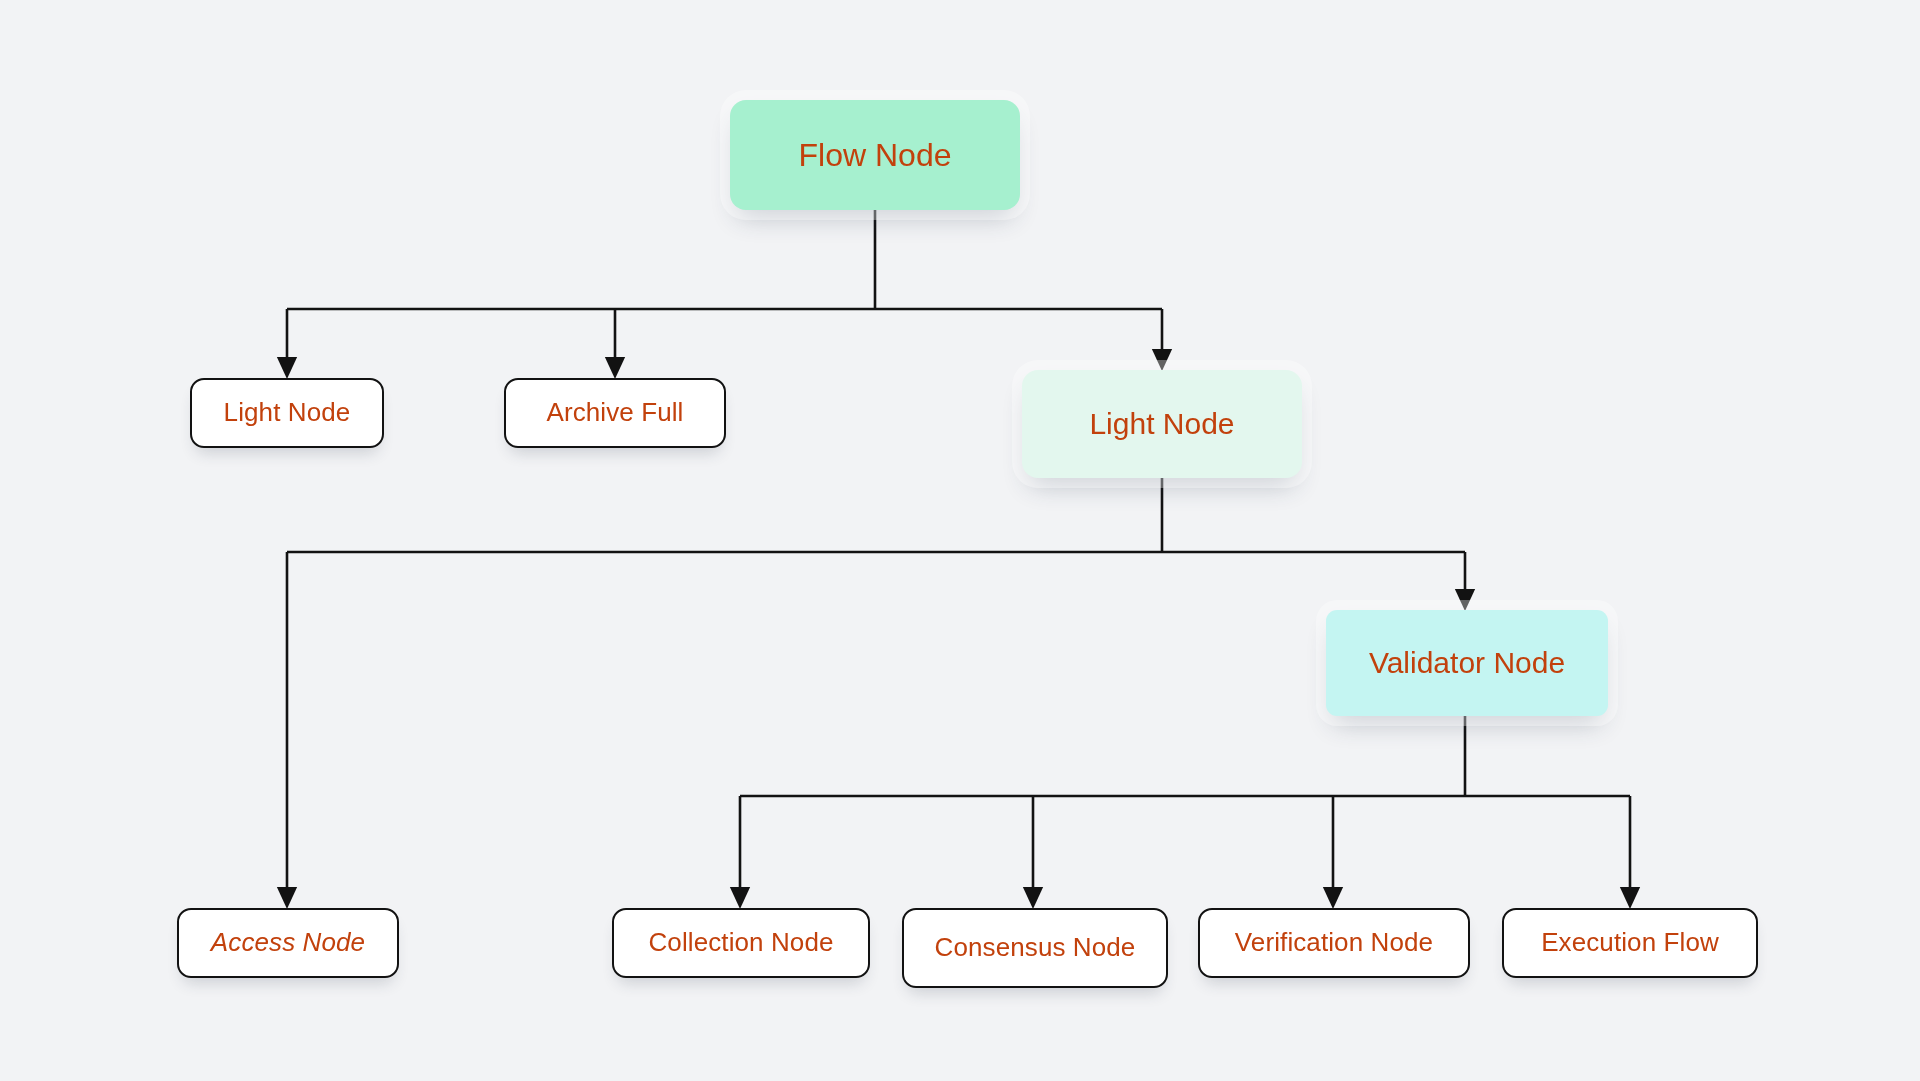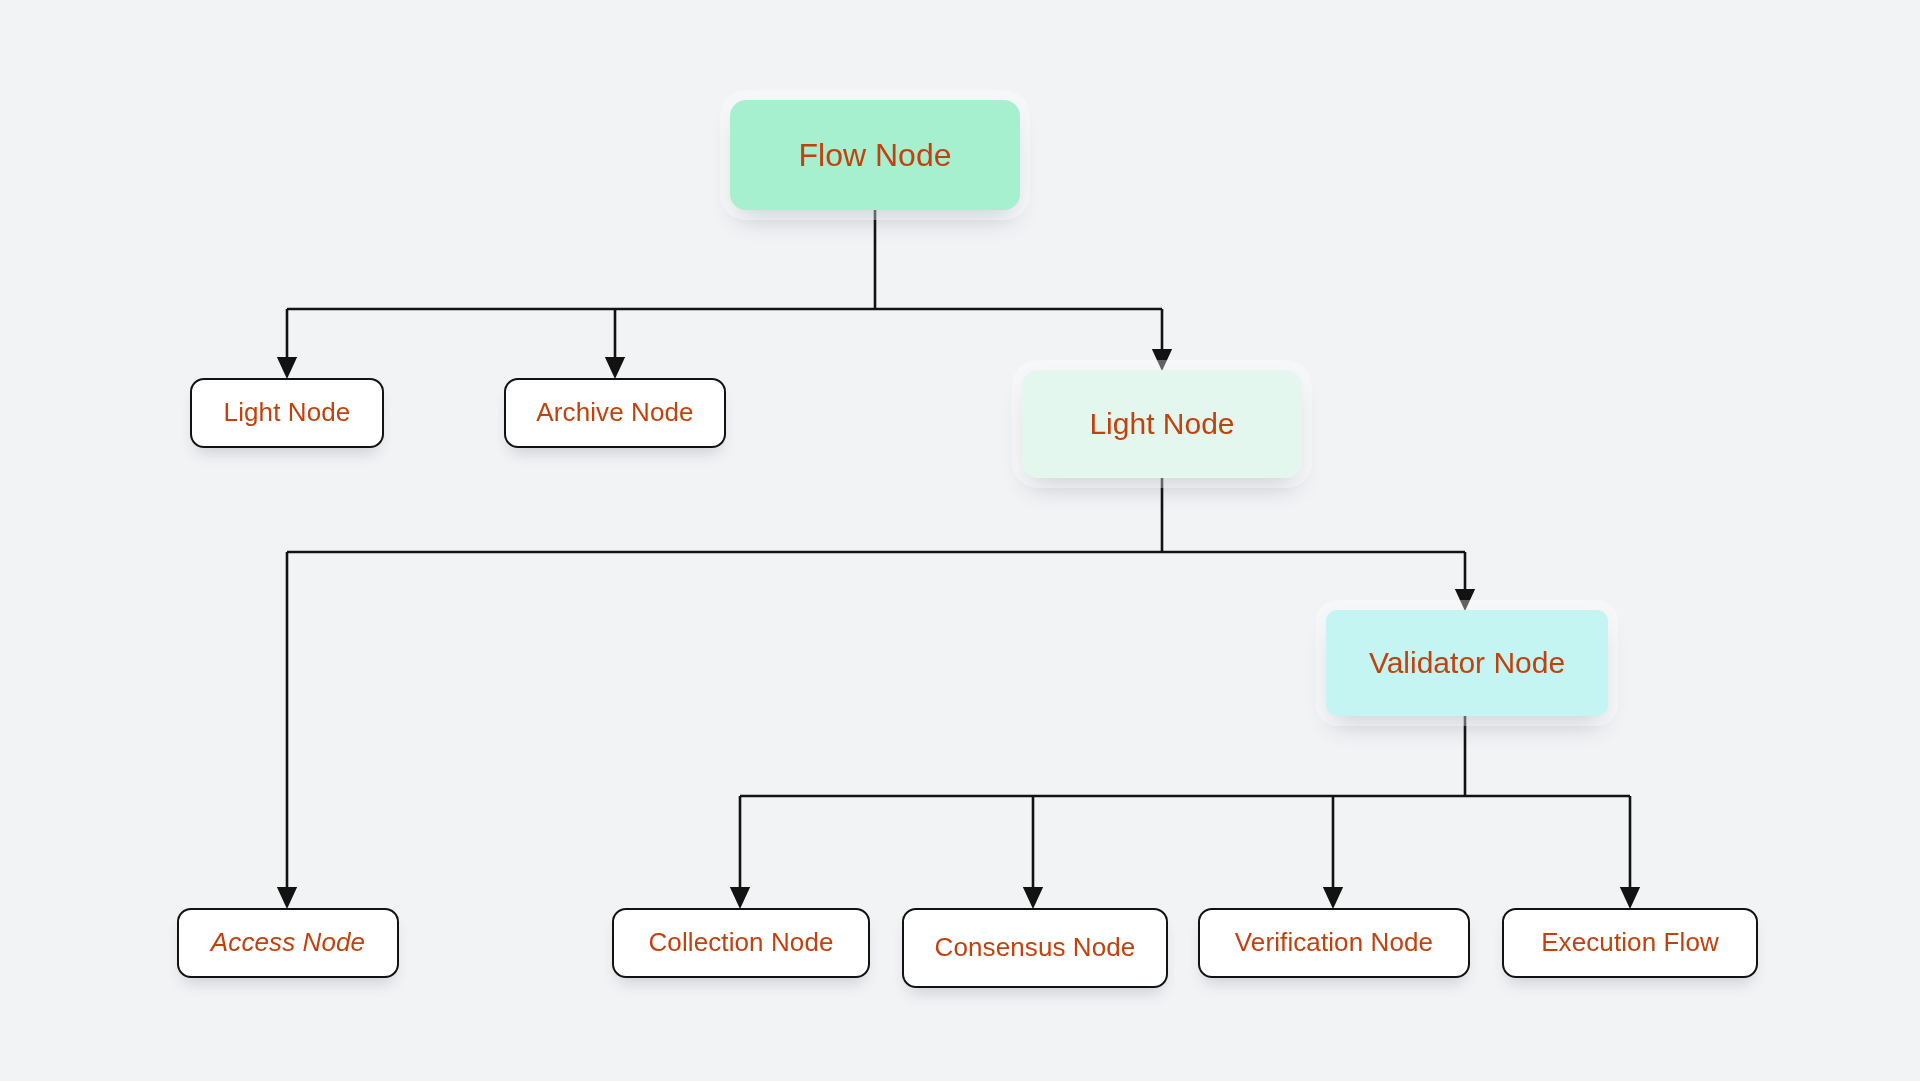--- a/index.html
+++ b/index.html
@@ -107,21 +107,21 @@
 
   <div class="node tinted root" style="left:730px; top:100px; width:290px; height:110px; background:#a6f0cf;">
     <span class="node-label">Flow Node</span>
   </div>
 
   <div class="node leaf" style="left:190px; top:378px; width:194px; height:70px;">
     <span class="node-label">Light Node</span>
   </div>
 
   <div class="node leaf" style="left:504px; top:378px; width:222px; height:70px;">
-    <span class="node-label">Archive Node</span>
+    <span class="node-label">Archive Full</span>
   </div>
 
   <div class="node tinted mid" style="left:1022px; top:370px; width:280px; height:108px; background:#e3f7ee;">
     <span class="node-label">Light Node</span>
   </div>
 
   <div class="node leaf" style="left:177px; top:908px; width:222px; height:70px;font-style:italic;">
     <span class="node-label">Access Node</span>
   </div>
 

